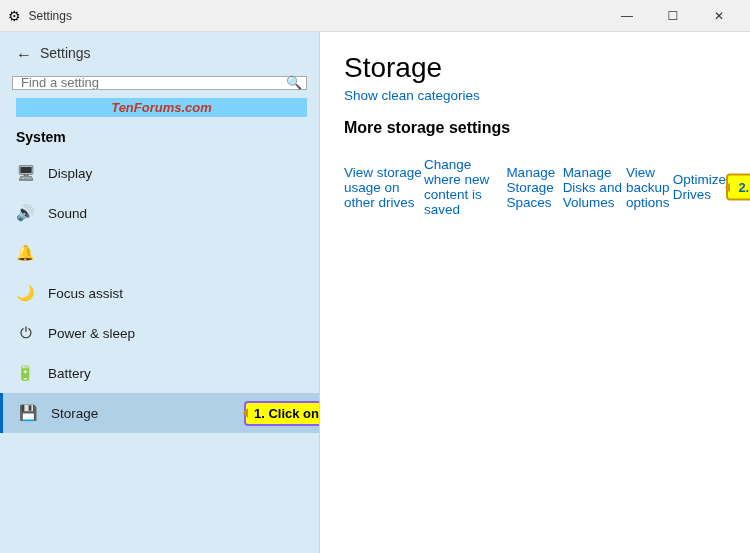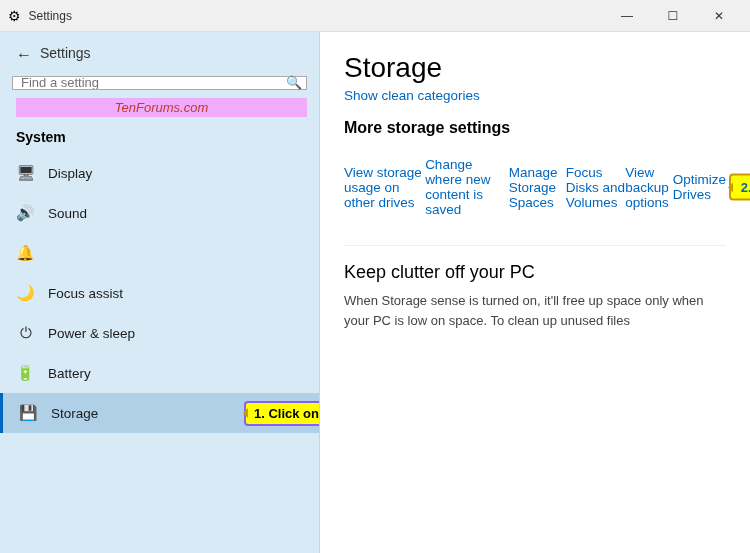--- a/index.html
+++ b/index.html
@@ -108,23 +108,23 @@
       background: none;
       border: none;
       cursor: pointer;
       color: #555;
       font-size: 13px;
     }
 
     .watermark {
       text-align: center;
       font-size: 13px;
-      font-weight: normal;
+      font-weight: bold;
       color: #c0392b;
-      background: #f0abfc;
+      background: #7dd3fc;
       padding: 2px 6px;
       margin: 0 12px 8px 16px;
       font-style: italic;
     }
 
     .section-label {
       font-size: 14px;
       font-weight: 700;
       color: #000;
       padding: 4px 16px 8px 16px;
@@ -356,32 +356,28 @@
       <div class="settings-link-item">
         <a>Change where new content is saved</a>
       </div>
 
       <div class="settings-link-item" style="position:relative;">
         <a>Manage Storage Spaces</a>
         <span class="callout-2">2. Click on</span>
       </div>
 
       <div class="settings-link-item">
-        <a>Focus Disks and Volumes</a>
+        <a>Manage Disks and Volumes</a>
       </div>
 
       <div class="settings-link-item">
         <a>View backup options</a>
       </div>
 
       <div class="settings-link-item">
         <a>Optimize Drives</a>
       </div>
 
     </div>
 
-    <div style="border-top:1px solid #eee; padding-top:16px;">
-      <div class="keep-clutter-title">Keep clutter off your PC</div>
-      <p class="keep-clutter-text">When Storage sense is turned on, it'll free up space only when your PC is low on space. To clean up unused files</p>
-    </div>
   </div>
 
 </div>
 
 </body></html>

